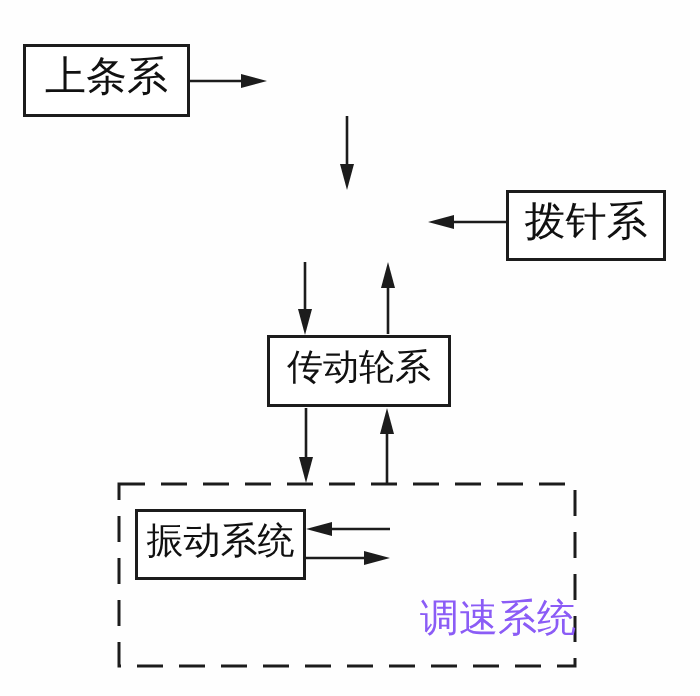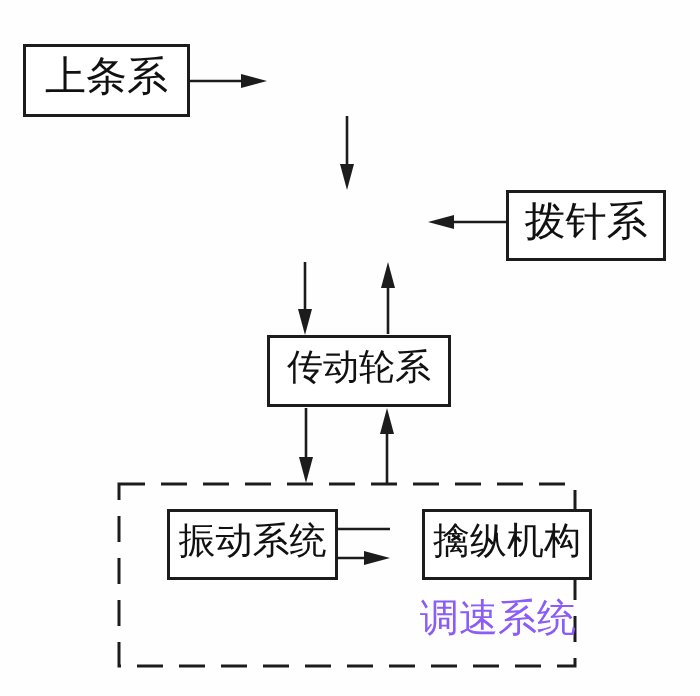--- a/index.html
+++ b/index.html
@@ -33,21 +33,21 @@
     color: #111111;
     z-index: 2;
   }
   .node span {
     display: block;
     white-space: nowrap;
     line-height: 1;
     padding-bottom: 2px;
   }
   .fs-3char { font-size: 41px; letter-spacing: 0px; }
-  .fs-4char { font-size: 37px; letter-spacing: 0px; margin-left: 32px; }
+  .fs-4char { font-size: 37px; letter-spacing: 0px; }
   .fs-gear  { font-size: 36px; letter-spacing: 0px; }
   .group-label {
     position: absolute;
     left: 118px;
     top: 599px;
     width: 458px;
     text-align: right;
     font-size: 39px;
     line-height: 1.15;
     color: #8b5cf6;
@@ -123,19 +123,16 @@
   </div>
 
   <div class="node fs-gear" style="left:267px; top:335px; width:184px; height:72px;">
     <span>传动轮系</span>
   </div>
 
   <div class="node fs-4char" style="left:135px; top:509px; width:171px; height:71px;">
     <span>振动系统</span>
   </div>
 
-  <div class="node fs-4char" style="left:390px; top:509px; width:170px; height:71px;">
-    <span>擒纵机构</span>
-  </div>
 
   <div class="group-label">调速系统</div>
 
 </div>
 
 </body></html>

